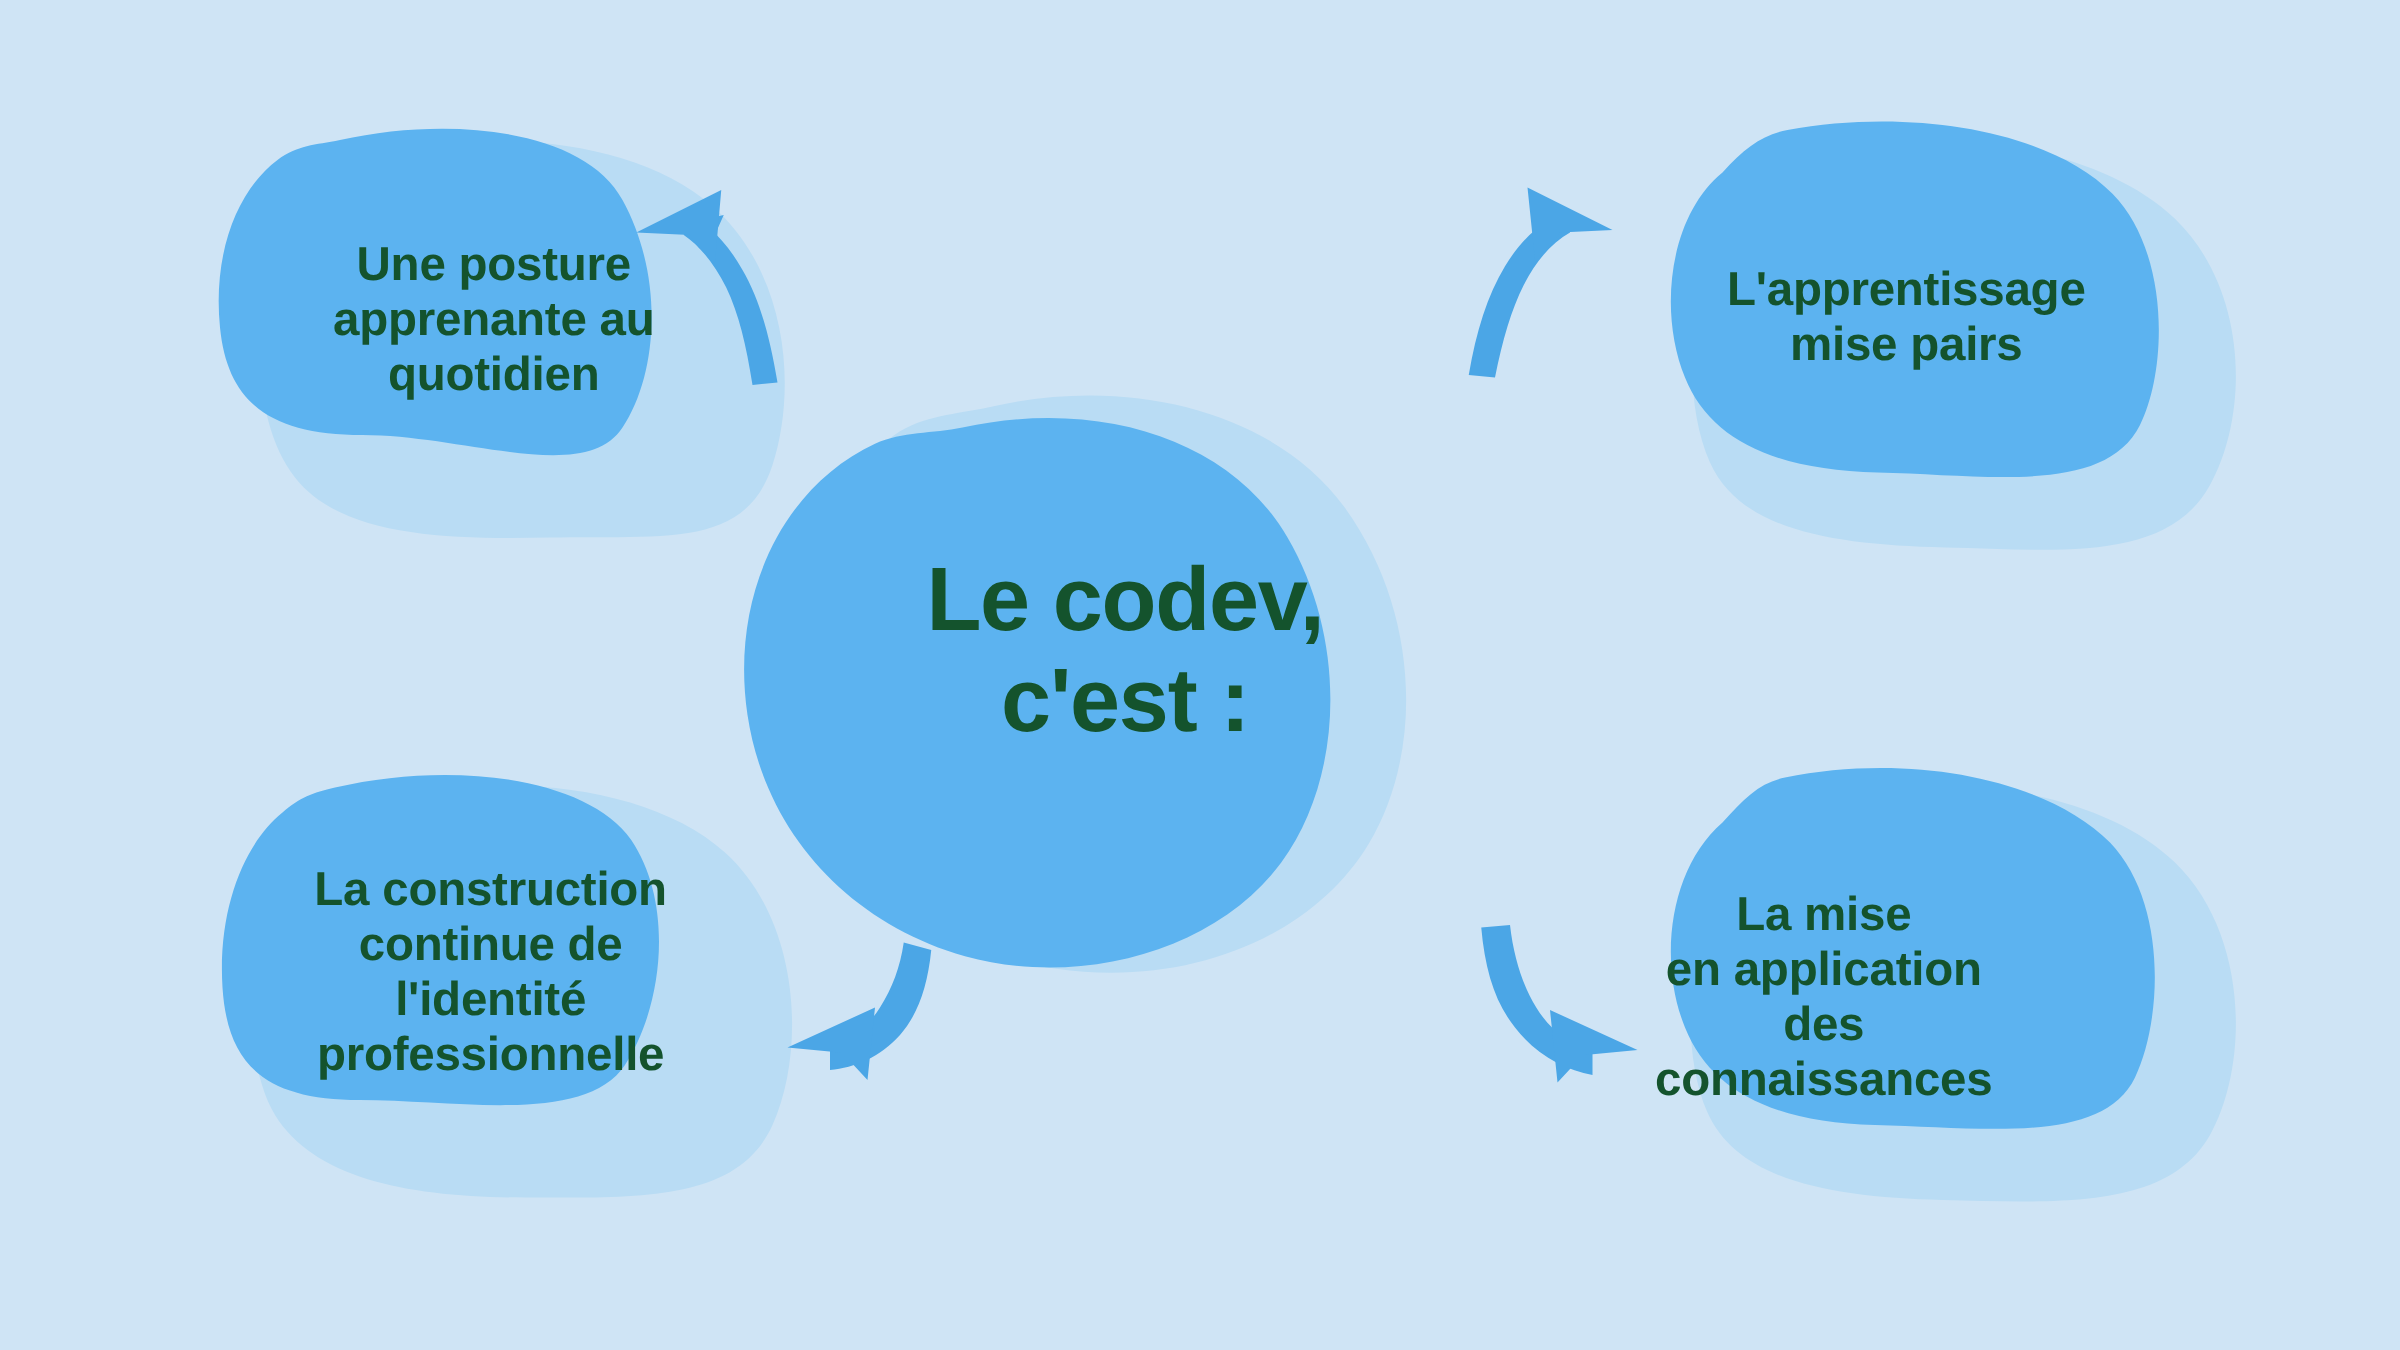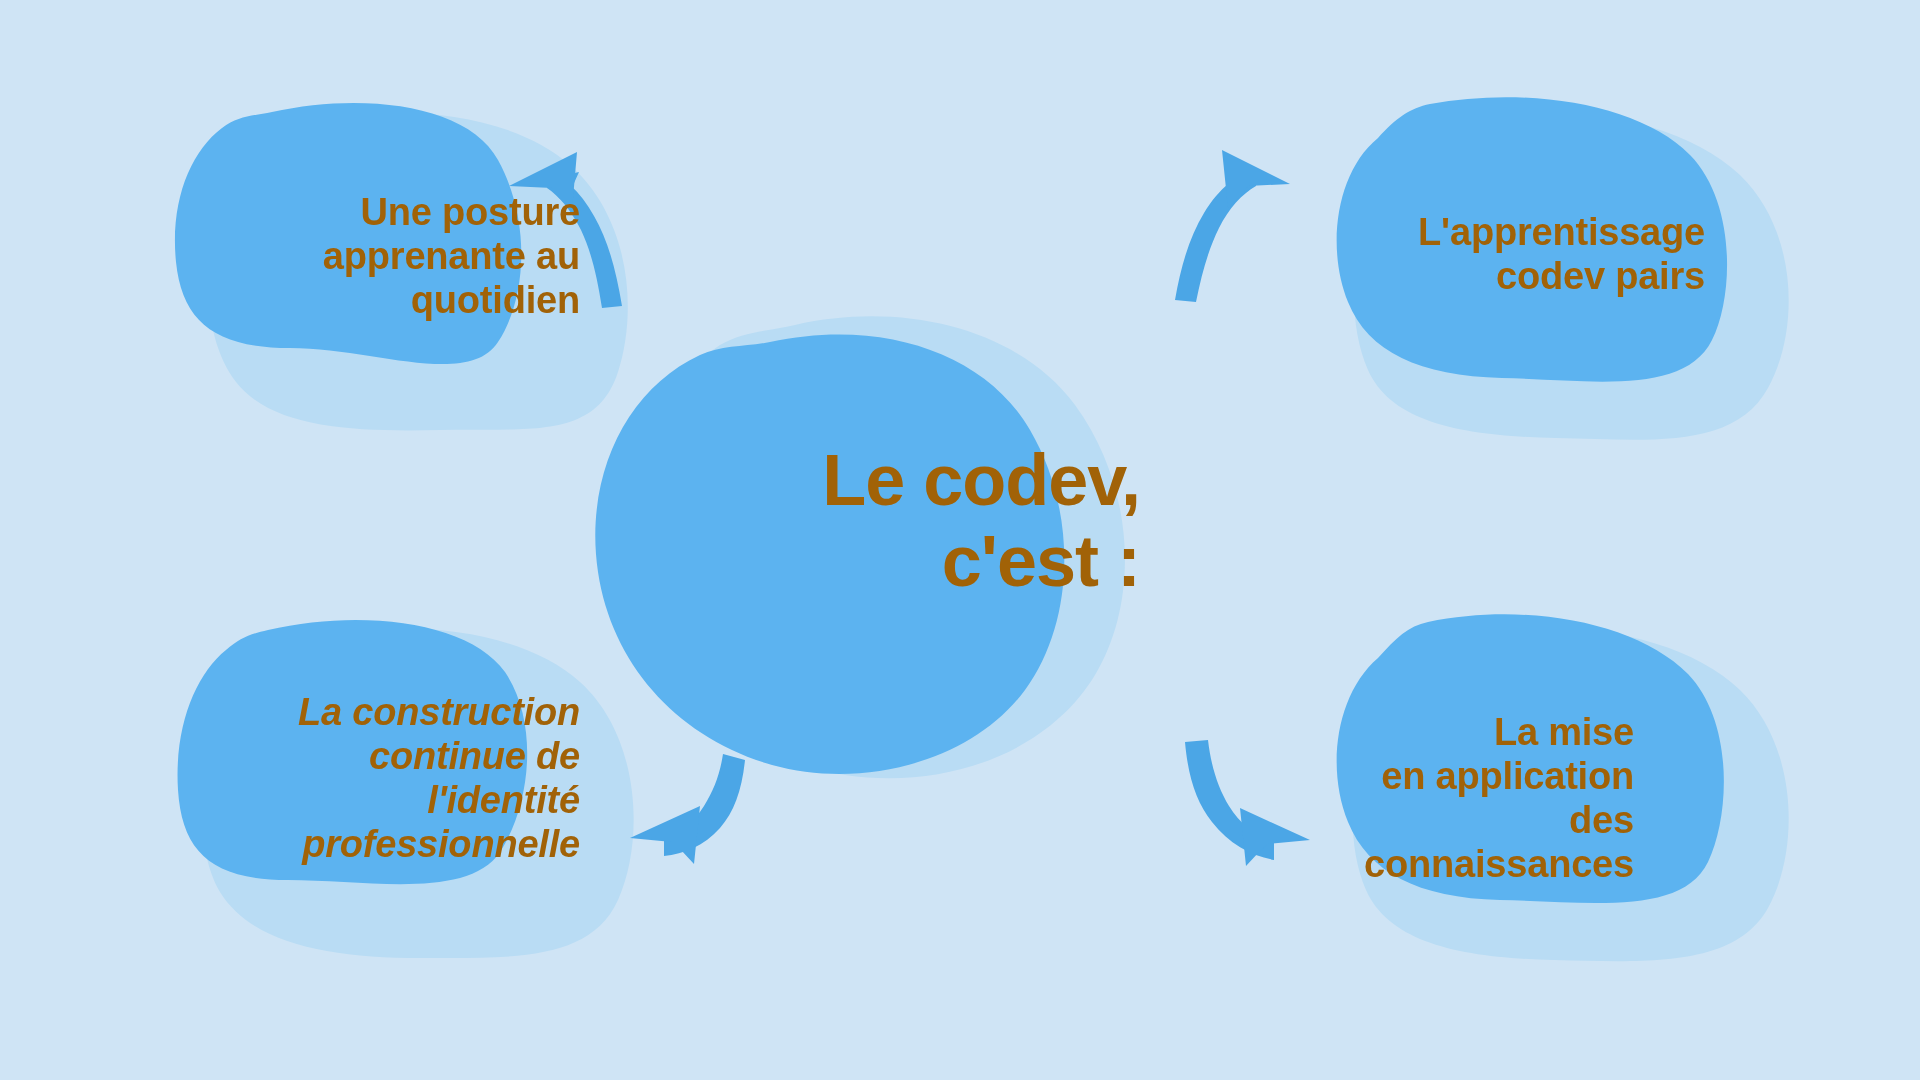--- a/index.html
+++ b/index.html
@@ -21,23 +21,23 @@
   }
   #bg-svg {
     position: absolute;
     left: 0;
     top: 0;
     width: 1920px;
     height: 1080px;
   }
   .node-label {
     position: absolute;
-    color: #a16207;
+    color: #14532d;
     font-weight: bold;
-    text-align: right;
+    text-align: center;
     line-height: 1.16;
     white-space: pre-line;
     letter-spacing: -0.2px;
     pointer-events: none;
   }
   #center-label {
     left: 660px;
     top: 440px;
     width: 480px;
     font-size: 72px;
@@ -54,21 +54,20 @@
     left: 1345px;
     top: 210px;
     width: 360px;
     font-size: 38px;
   }
   #label-bl {
     left: 205px;
     top: 690px;
     width: 375px;
     font-size: 38px;
-    font-style: italic;
   }
   #label-br {
     left: 1284px;
     top: 710px;
     width: 350px;
     font-size: 38px;
   }
 </style>
 </head>
 <body>
@@ -206,21 +205,21 @@
   </svg>
 
   <div class="node-label" id="center-label">Le codev,
 c'est :</div>
 
   <div class="node-label" id="label-tl">Une posture
 apprenante au
 quotidien</div>
 
   <div class="node-label" id="label-tr">L'apprentissage
-codev pairs</div>
+mise pairs</div>
 
   <div class="node-label" id="label-bl">La construction
 continue de
 l'identité
 professionnelle</div>
 
   <div class="node-label" id="label-br">La mise
 en application
 des
 connaissances</div>

